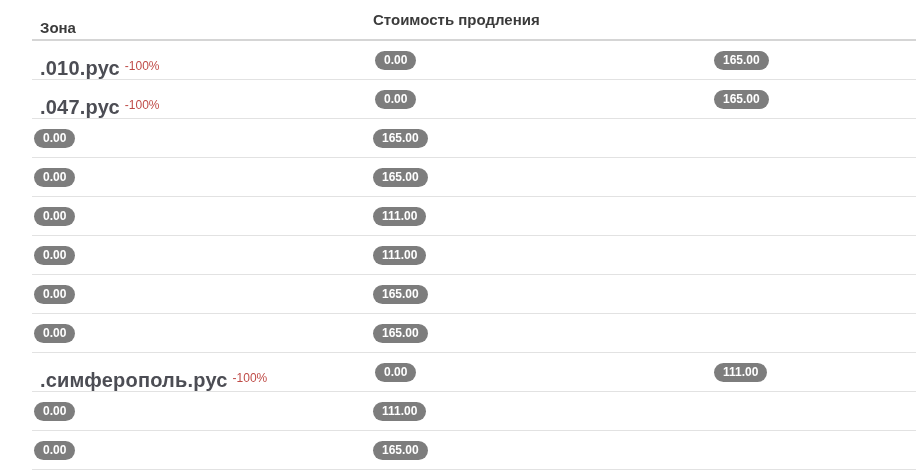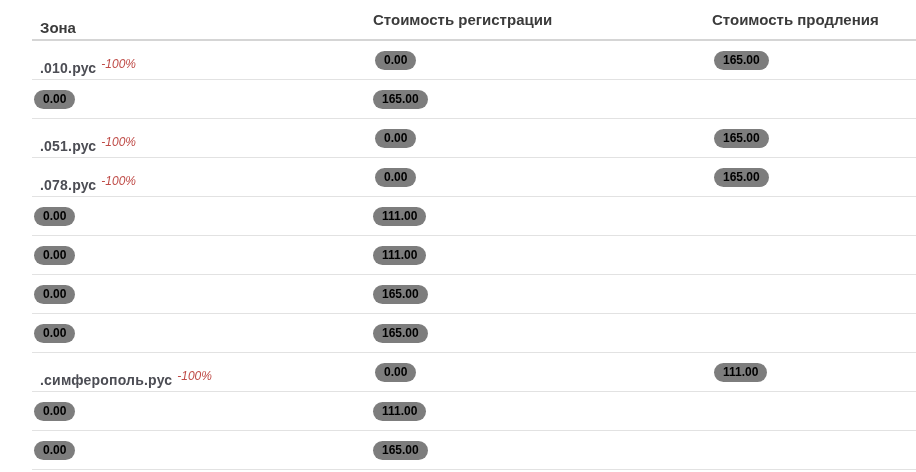--- a/index.html
+++ b/index.html
@@ -28,95 +28,90 @@
   .row {
     display: flex;
     align-items: center;
     height: 39px;
     border-bottom: 1px solid #e2e2e2;
   }
   .col-zone  { width: 341px; padding-left: 8px; margin-top: 16px; }
   .col-reg   { width: 339px; }
   .col-renew { flex: 1; }
   .zone-name {
-    font-size: 14px;
+    font-size: 20px;
     font-weight: bold;
     color: #4c4d54;
     letter-spacing: 0.2px;
     text-align: center;
   }
   .discount {
     font-size: 12px;
     color: #bf4b47;
     margin-left: 5px;
     position: relative;
     top: -5px;
-    font-style: italic;
   }
   .pill {
     display: inline-block;
     background: #7d7d7d;
-    color: #000000;
+    color: #ffffff;
     font-size: 12px;
     font-weight: bold;
     line-height: 13px;
     padding: 3px 9px;
     border-radius: 10px;
     margin-left: 2px;
   }
 </style>
 </head>
 <body>
 
 <div class="pricing-table">
 
   <div class="header-row">
     <div class="header-cell col-zone">Зона</div>
-    <div class="header-cell col-reg">Стоимость регистрации</div>
     <div class="header-cell col-renew">Стоимость продления</div>
   </div>
 
   <div id="rows-container">
   <div class="row">
     <div class="col-zone">
       <span class="zone-name">.010.рус</span><span class="discount">-100%</span>
+    </div>
+    <div class="col-reg">
+      <span class="pill">0.00</span>
+    </div>
+    <div class="col-renew">
+      <span class="pill">165.00</span>
+    </div>
+  </div>
+
+  <div class="row">
+    <div class="col-zone">
+      <span class="zone-name">.047.рус</span><span class="discount">-100%</span>
     </div>
     <div class="col-reg">
       <span class="pill">0.00</span>
     </div>
     <div class="col-renew">
       <span class="pill">165.00</span>
     </div>
   </div>
 
   <div class="row">
     <div class="col-reg">
       <span class="pill">0.00</span>
     </div>
     <div class="col-renew">
       <span class="pill">165.00</span>
     </div>
   </div>
 
   <div class="row">
-    <div class="col-zone">
-      <span class="zone-name">.051.рус</span><span class="discount">-100%</span>
-    </div>
-    <div class="col-reg">
-      <span class="pill">0.00</span>
-    </div>
-    <div class="col-renew">
-      <span class="pill">165.00</span>
-    </div>
-  </div>
-
-  <div class="row">
-    <div class="col-zone">
-      <span class="zone-name">.078.рус</span><span class="discount">-100%</span>
-    </div>
     <div class="col-reg">
       <span class="pill">0.00</span>
     </div>
     <div class="col-renew">
       <span class="pill">165.00</span>
     </div>
   </div>
 
   <div class="row">
     <div class="col-reg">

